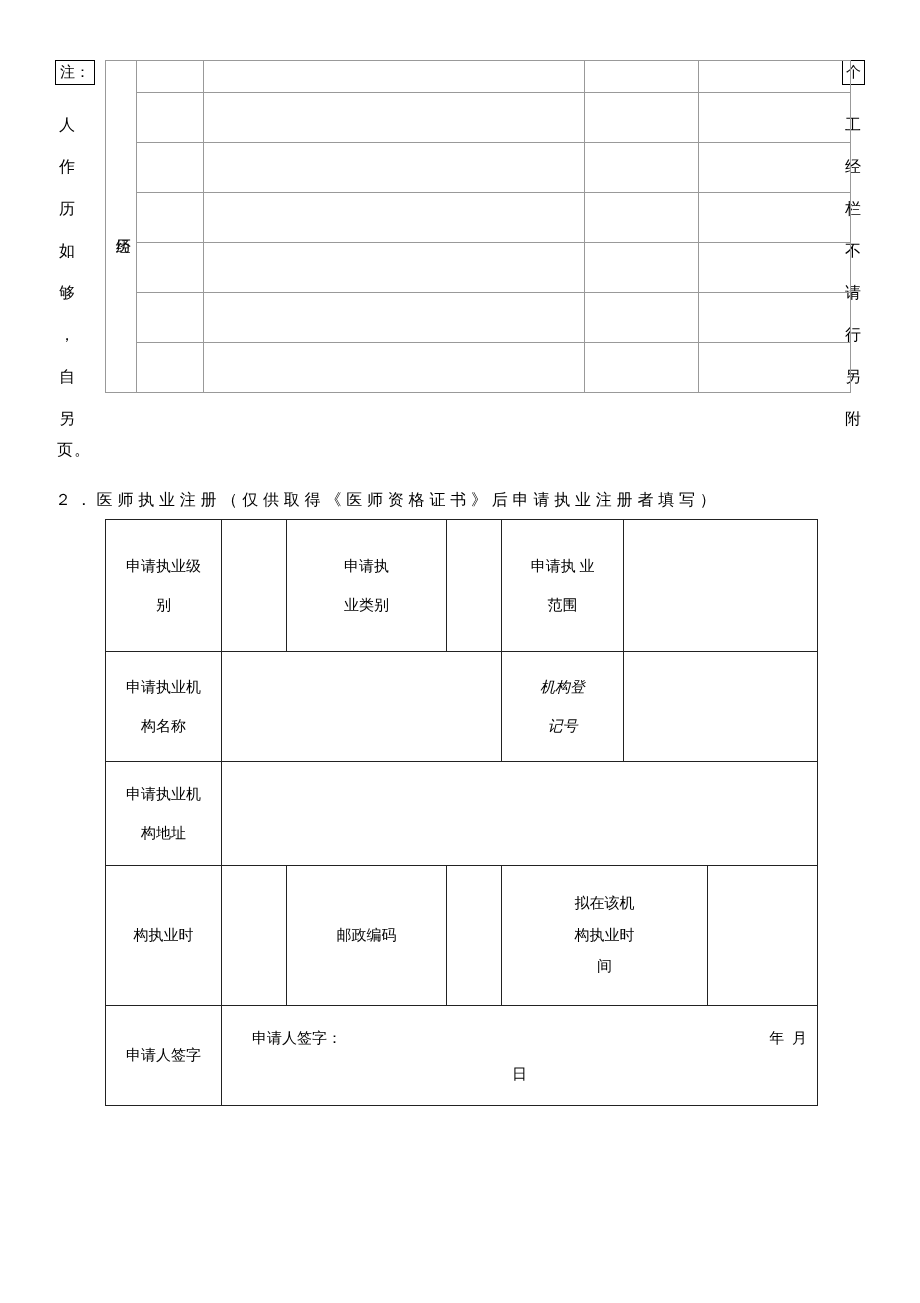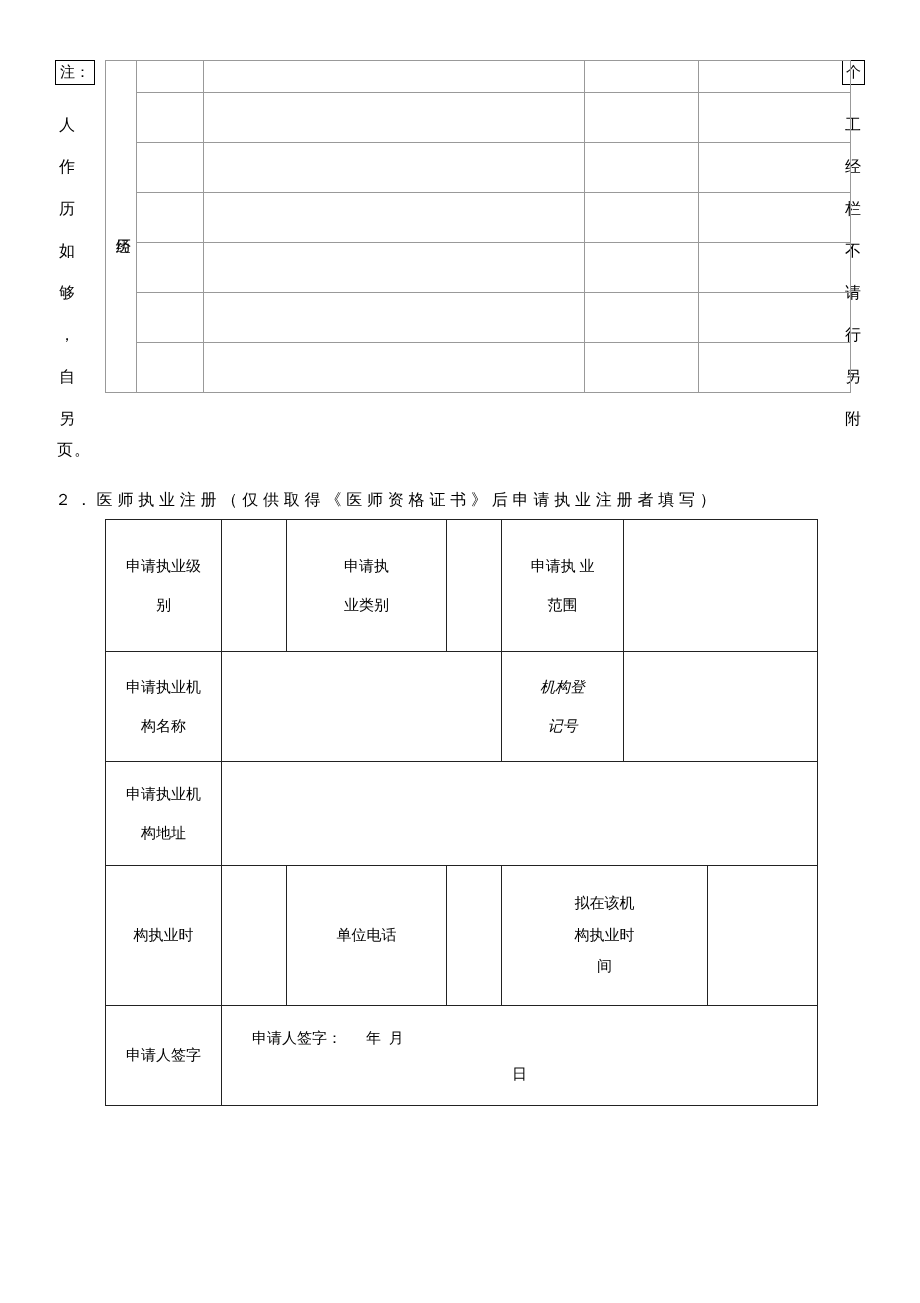--- a/index.html
+++ b/index.html
@@ -103,21 +103,21 @@
     .reg-table .r5 td { height: 100px; }
 
     .multi-line { line-height: 2.6; }
     .multi-line3 { line-height: 2.1; }
 
     .opinion-cell {
       text-align: left;
       padding: 20px 16px;
       line-height: 2.4;
     }
-    .opinion-line1 { display: flex; justify-content: flex-start; padding-left: 30px; padding-right: 0; gap: 24px; }
+    .opinion-line1 { display: flex; justify-content: space-between; padding-left: 30px; padding-right: 0; }
     .opinion-date { padding-right: 10px; word-spacing: 4px; }
   </style>
 </head>
 <body>
 
 <div class="section1-wrap">
 
   <span class="note-box">注：</span>
 
   <div class="left-vertical">
@@ -231,21 +231,21 @@
   <tr class="r3">
     <td class="multi-line">
           <div style="white-space: pre-line;">申请执业机
 构地址</div>
         </td>
     <td colspan="6"></td>
   </tr>
   <tr class="r4">
     <td>构执业时</td>
     <td></td>
-    <td>单位电话</td>
+    <td>邮政编码</td>
     <td></td>
     <td colspan="2" style="width:130px;" class="multi-line3">
           <div style="white-space: pre-line;">拟在该机
 构执业时
 间</div>
         </td>
     <td style="width:110px;"></td>
   </tr>
   <tr class="r5">
     <td>申请人签字</td>

